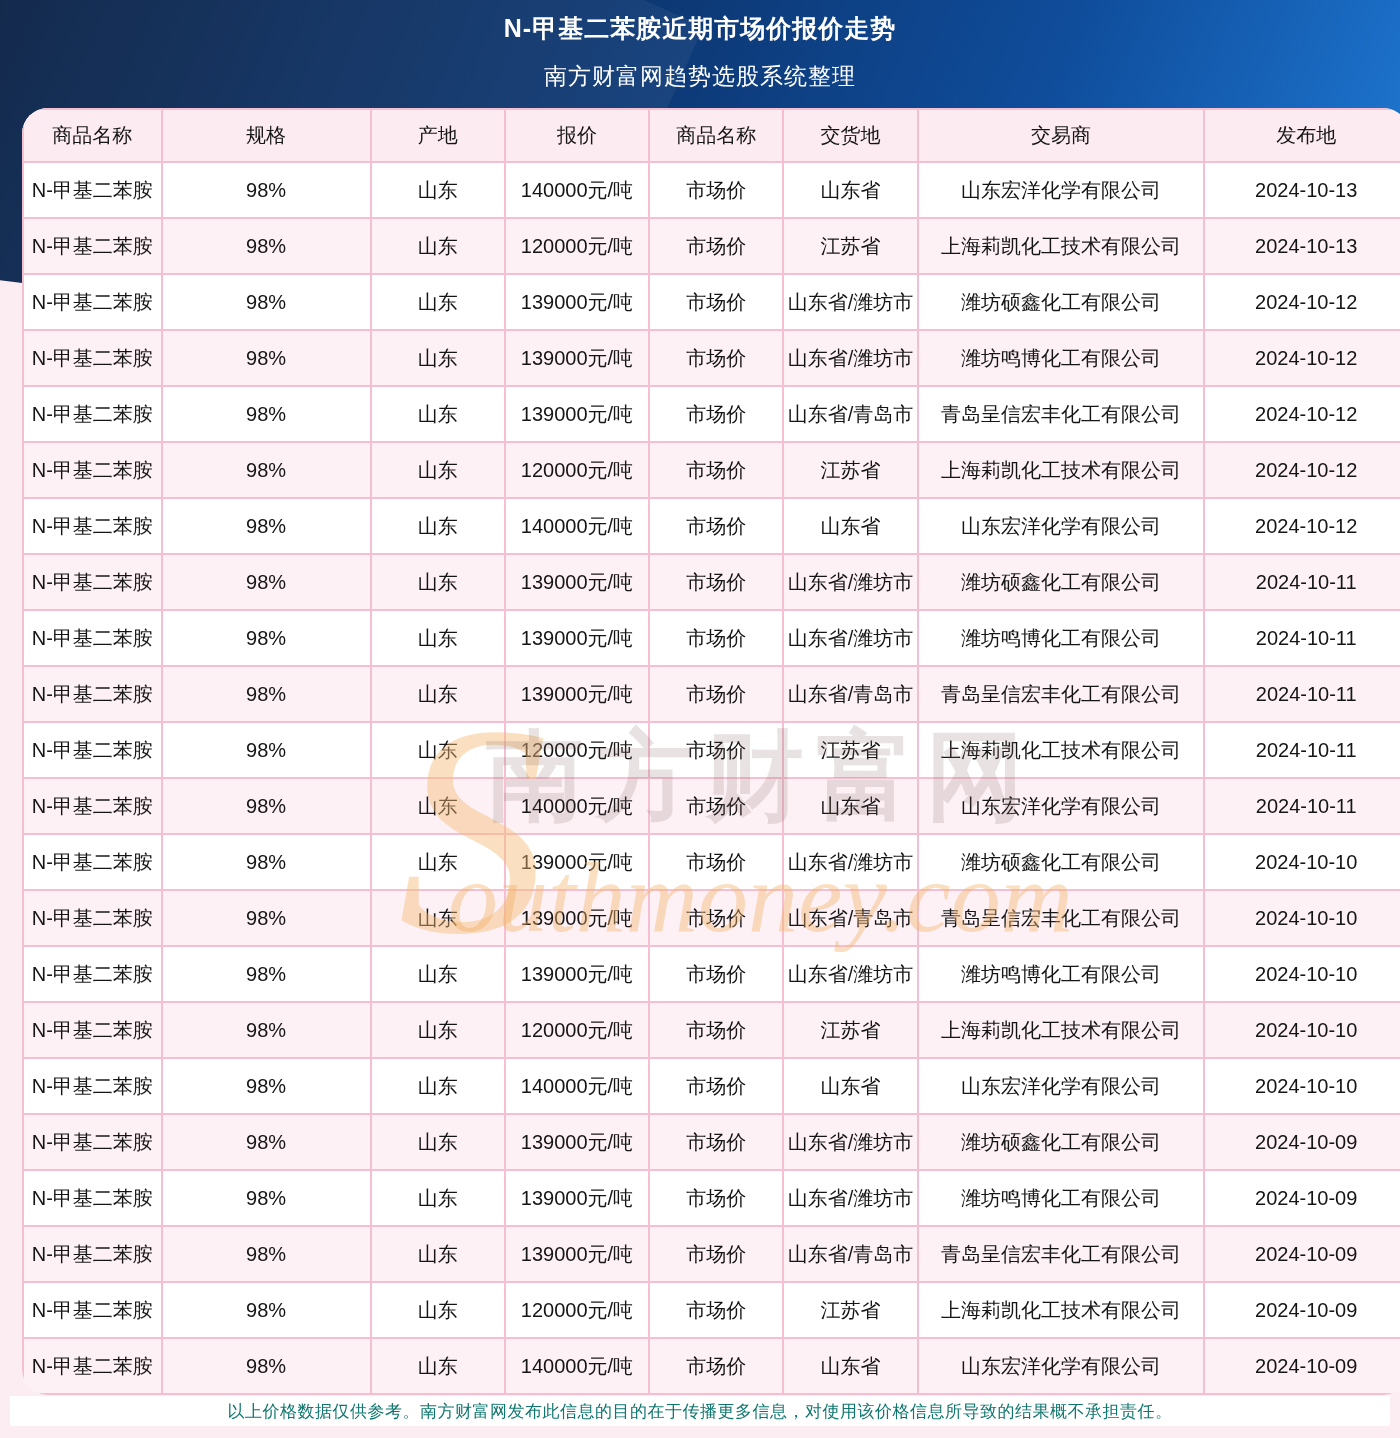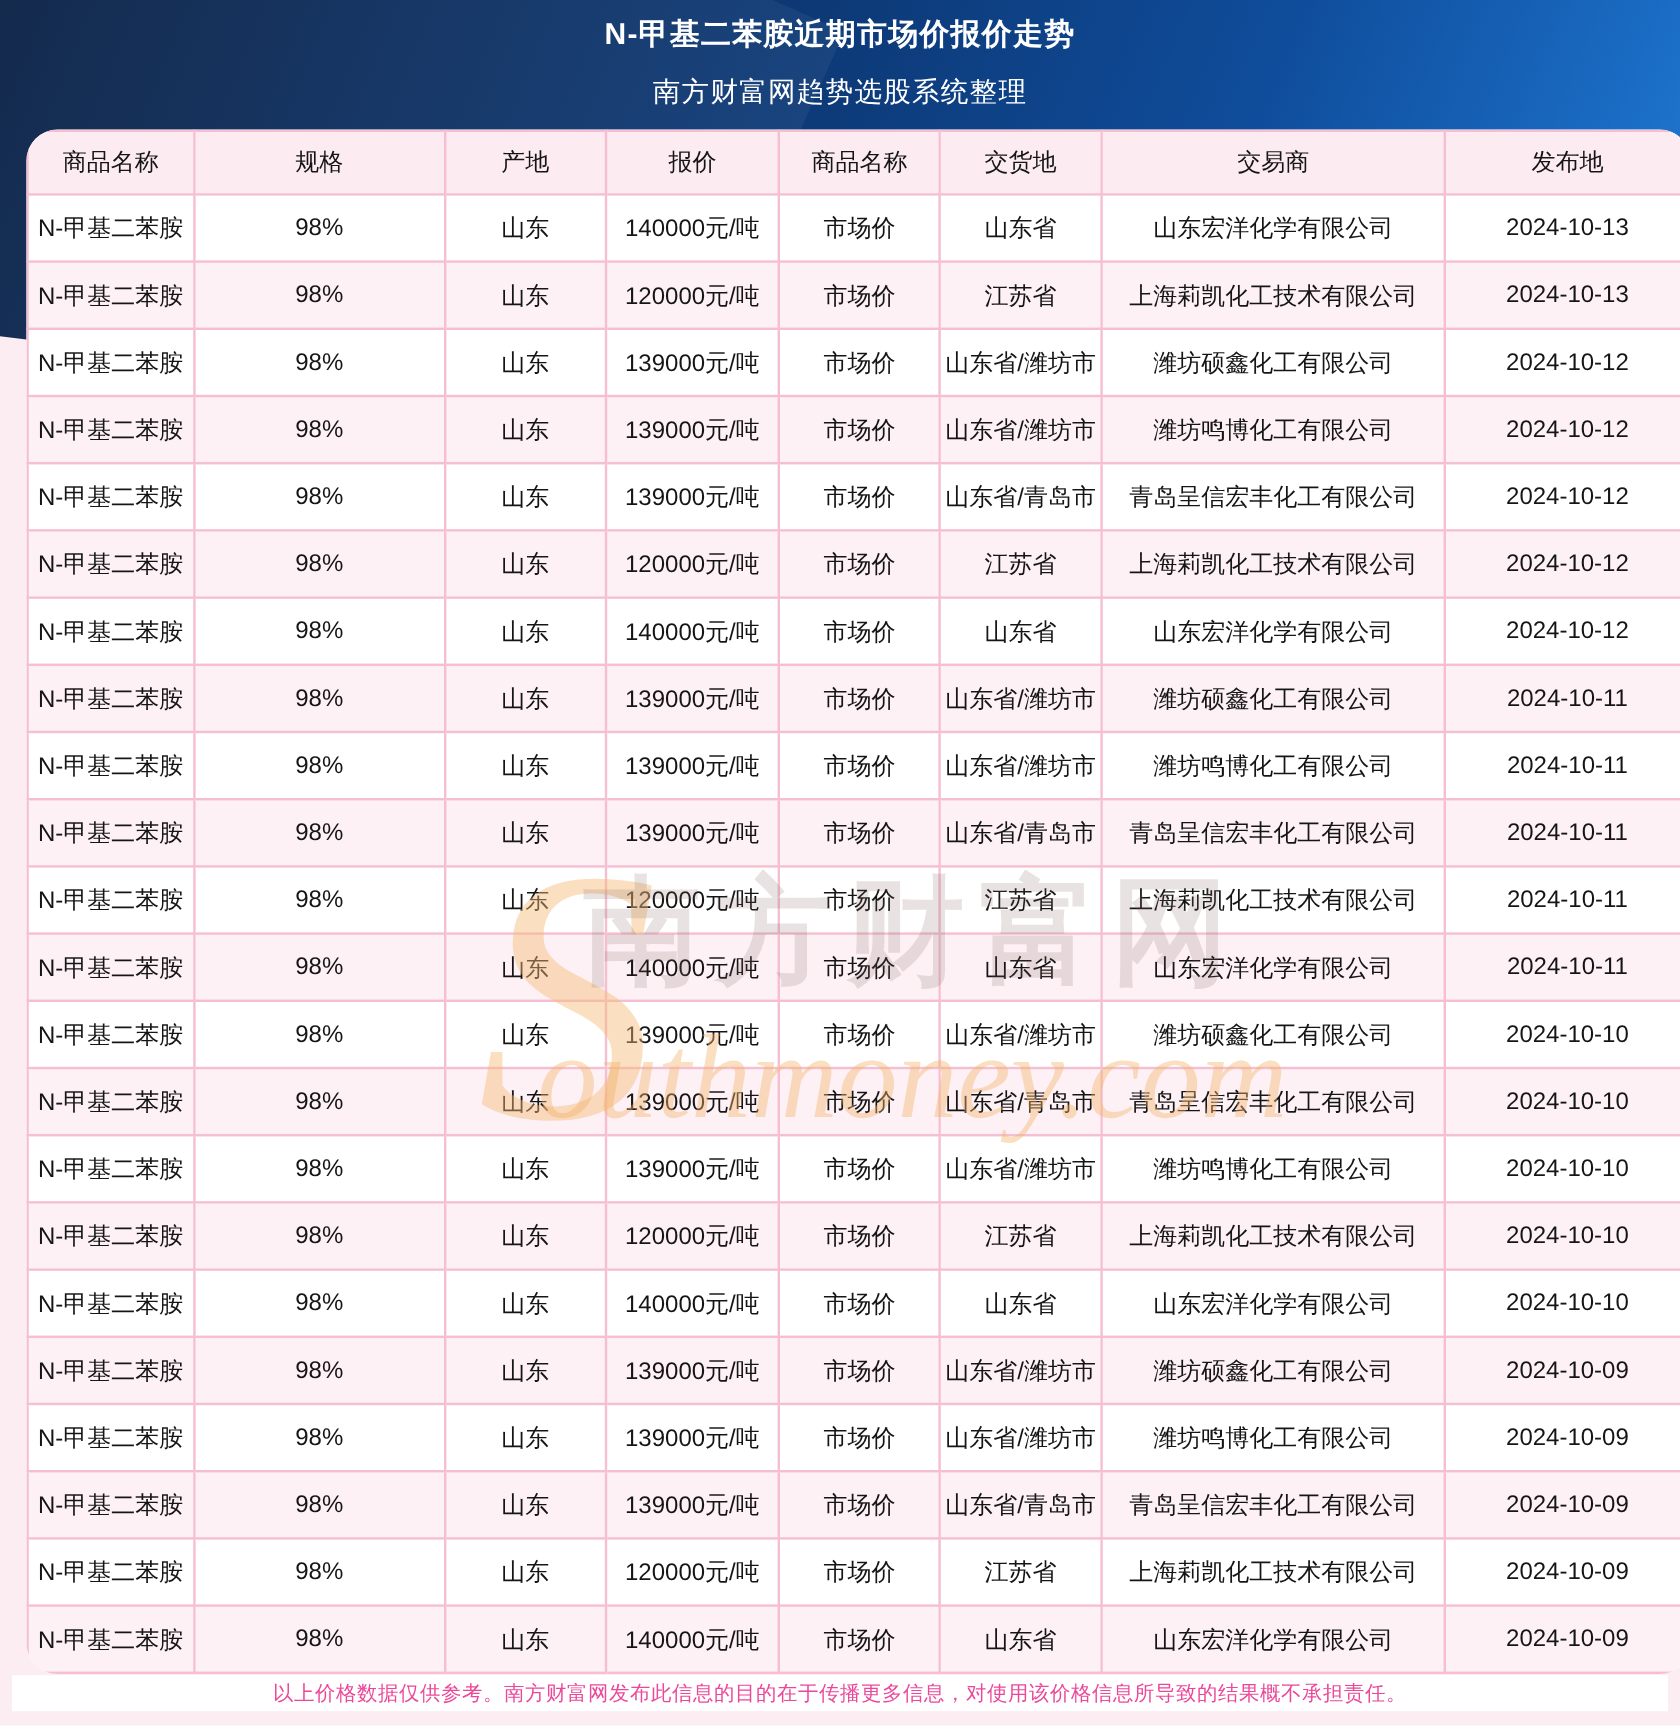--- a/index.html
+++ b/index.html
@@ -62,21 +62,21 @@
     position:absolute;left:448px;top:840px;
     font-family:"Liberation Serif","DejaVu Serif",serif;font-style:italic;
     font-size:100px;color:rgba(244,178,106,0.42);
   }
 
   
   .footer-bar{
     position:absolute;left:10px;top:1396px;width:1380px;height:30px;
     background:#ffffff;display:flex;align-items:center;justify-content:center;z-index:2;
   }
-  .footer-bar span{font-size:17px;color:#ec4899;letter-spacing:0.5px;}
+  .footer-bar span{font-size:17px;color:#0f766e;letter-spacing:0.5px;}
 </style>
 </head>
 <body>
 
 <div class="bg-hero">
   <div class="sheen"></div>
 </div>
 <div class="bg-band"></div>
 
 <div class="hero-title">N-甲基二苯胺近期市场价报价走势</div>

